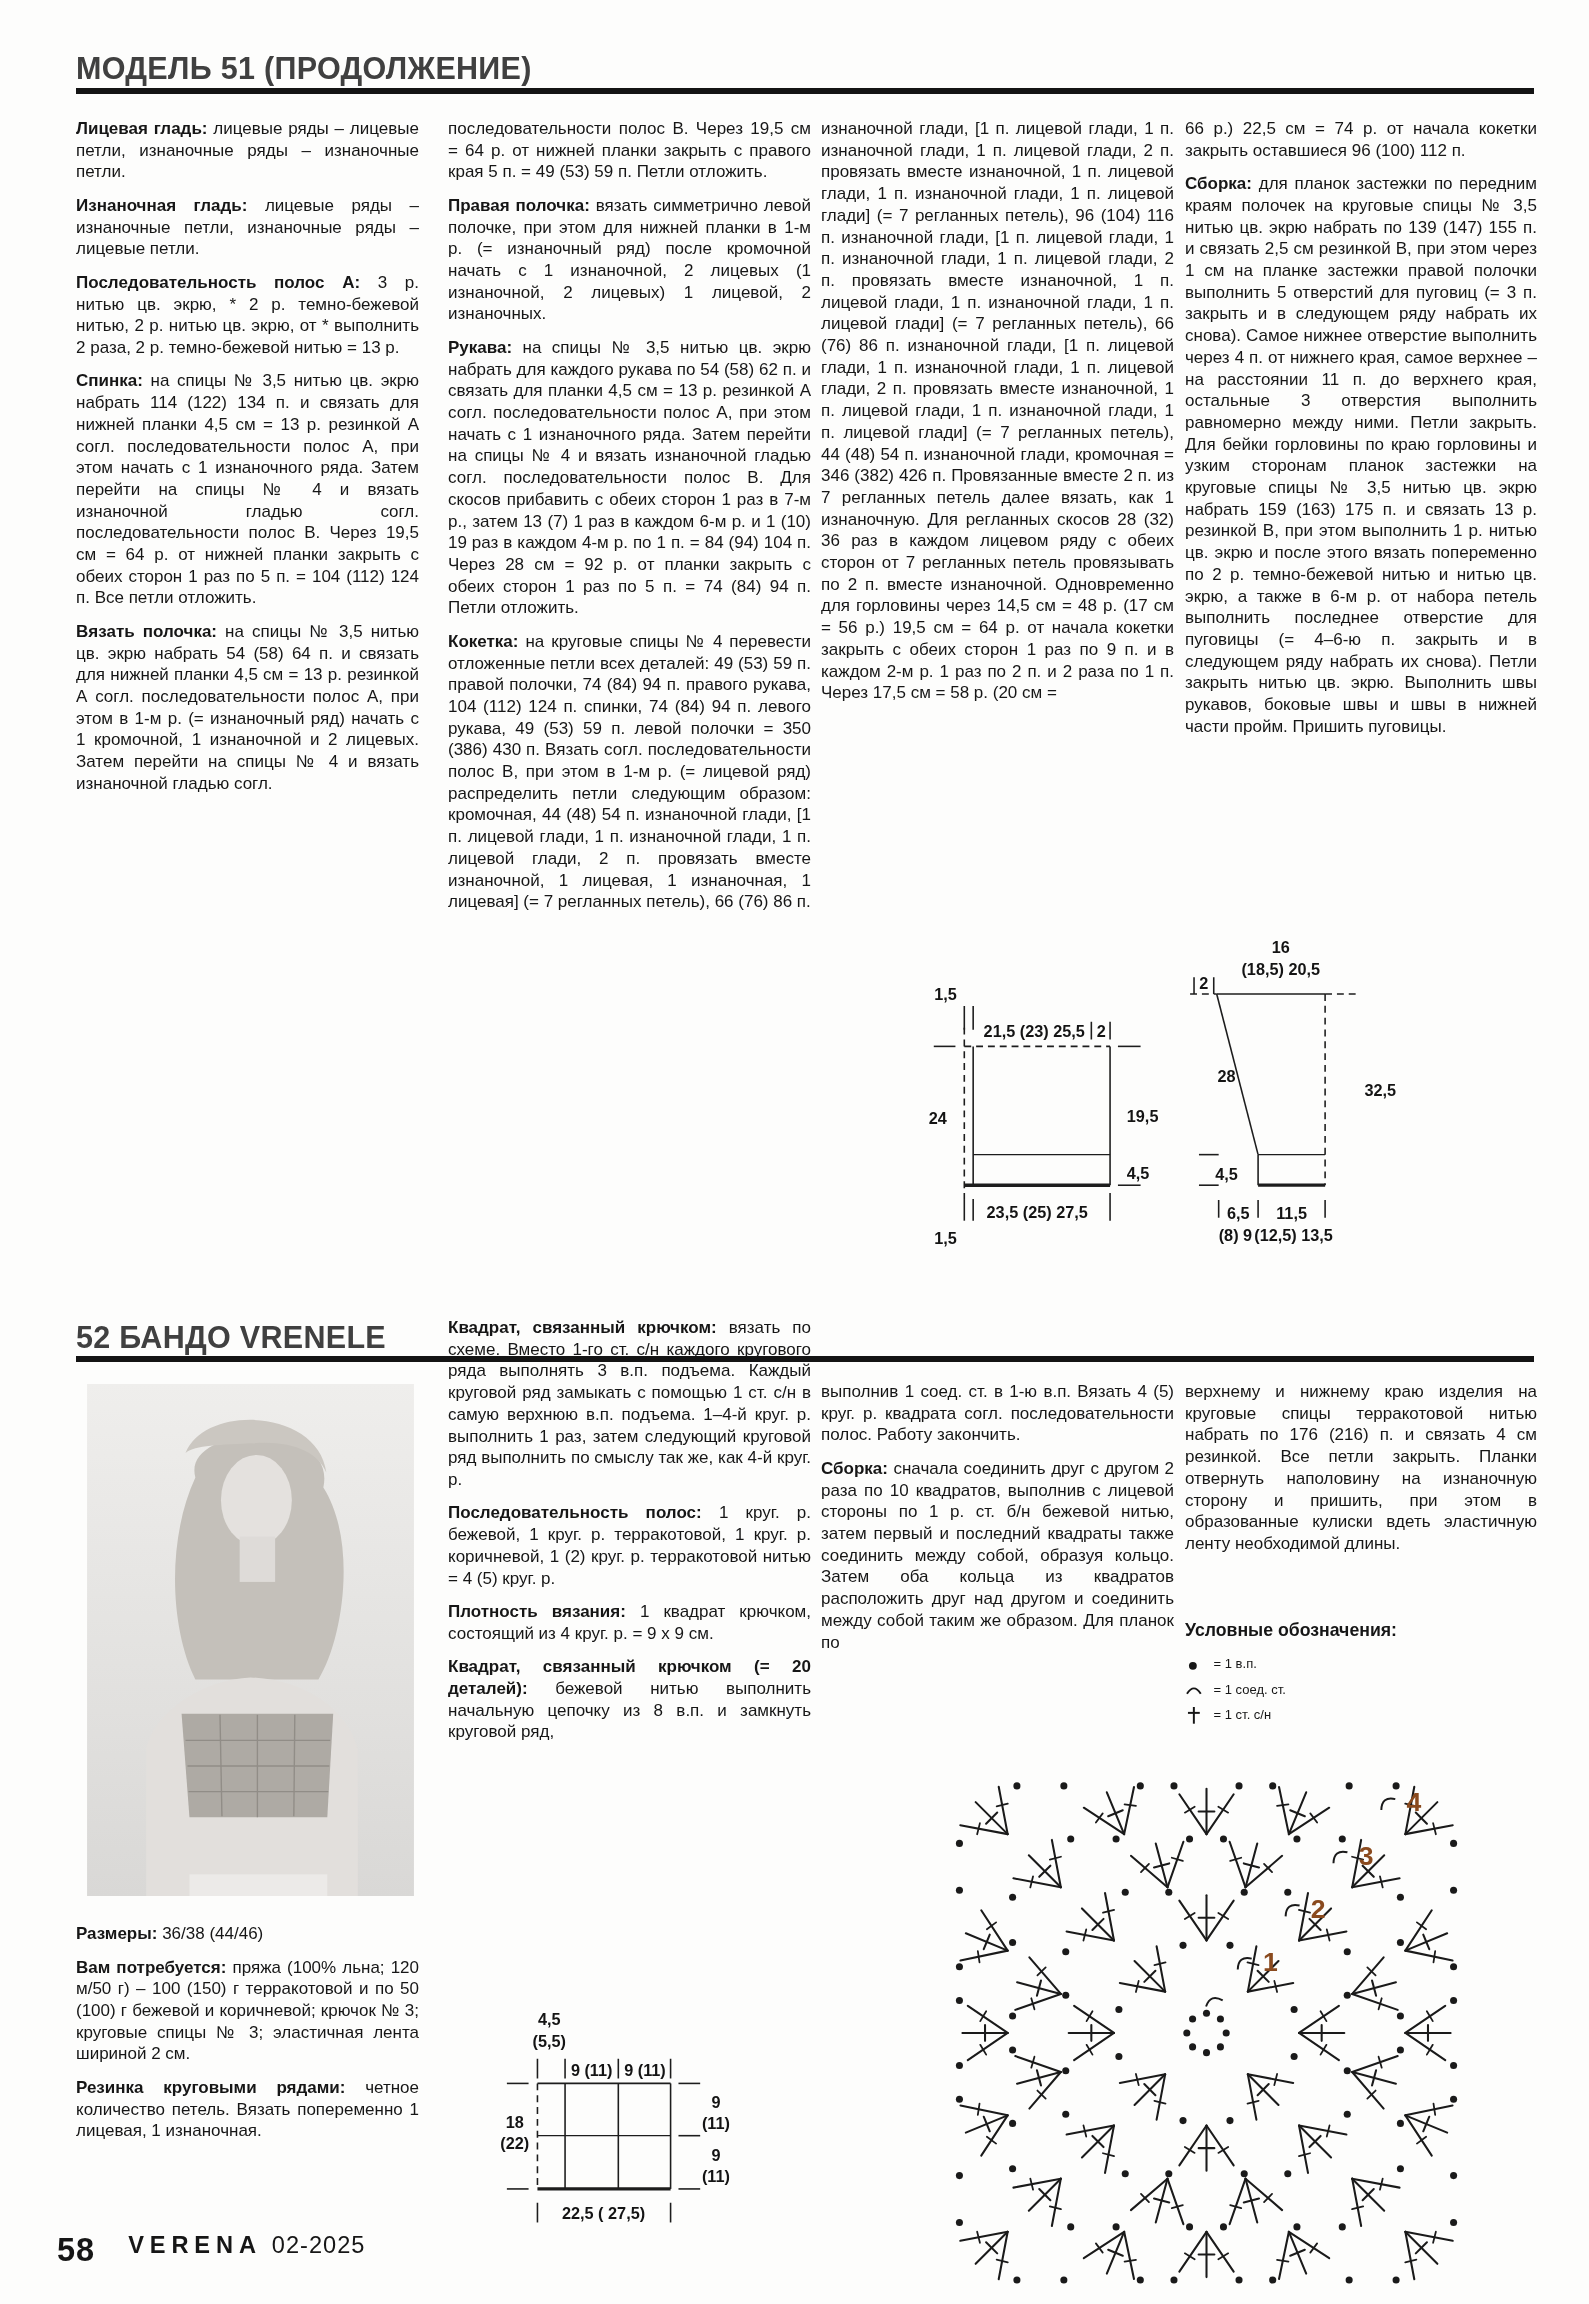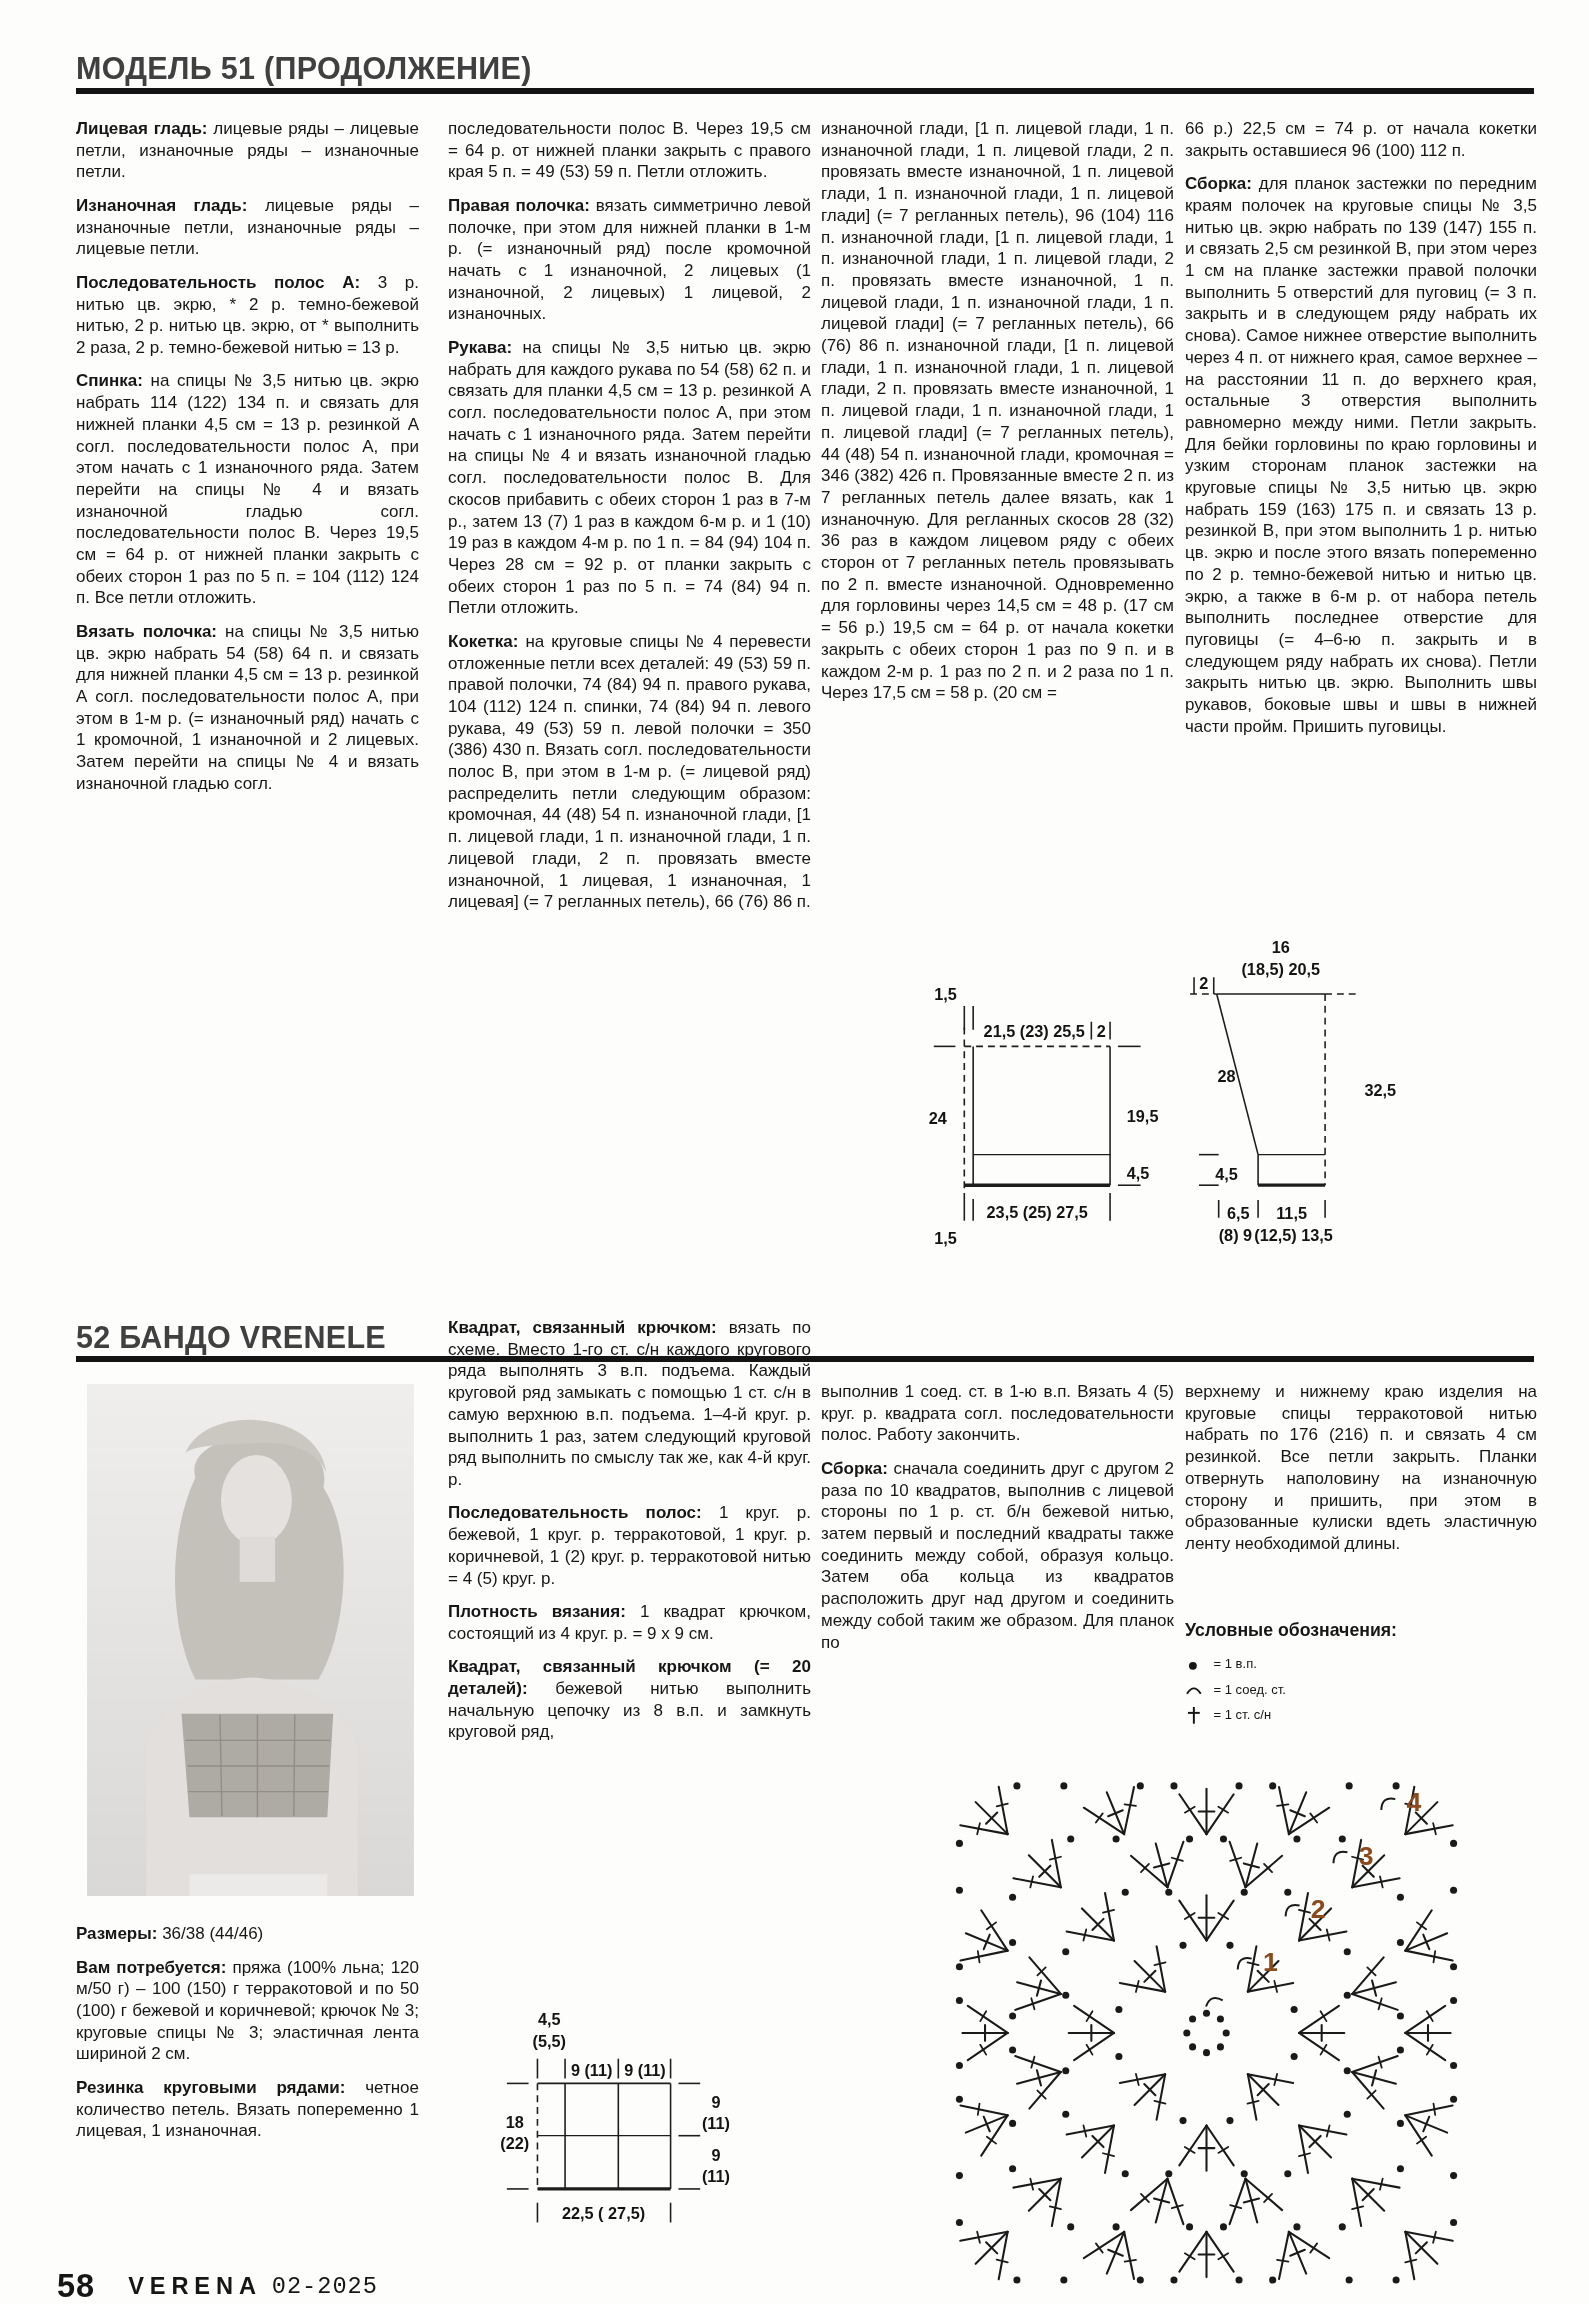--- a/index.html
+++ b/index.html
@@ -12,24 +12,24 @@
   .col b{font-weight:bold;}
   .legend{margin-top:65px;}
   .legend-title{font-weight:bold;font-size:17.7px;margin-bottom:9.9px;}
   .legend-row{display:flex;align-items:center;gap:8.9px;height:25.6px;font-size:13px;}
   .legend-ic{width:19.7px;height:19.7px;flex:0 0 19.7px;}
   .schem text{font-weight:bold;font-size:16.5px;fill:#141414;font-family:"Liberation Sans",sans-serif;}
   .schem line,.schem path{stroke:#1d1d1d;stroke-width:1.6;fill:none;}
   .schem .dash{stroke-dasharray:7 5;}
   .schem .thick{stroke-width:3.4;}
   .schem .thin{stroke-width:1.2;}
-  .footer{position:absolute;left:57px;top:2232px;display:flex;align-items:center;margin-top:36px;}
+  .footer{position:absolute;left:57px;top:2232px;display:flex;align-items:flex-start;}
   .footer .pn{font-weight:bold;font-size:32.5px;letter-spacing:1px;}
   .footer .mag{font-weight:bold;font-size:23.6px;letter-spacing:5.9px;margin-left:33px;}
-  .footer .iss{font-size:23.6px;margin-left:9.9px;letter-spacing:1px;font-family:Liberation Mono, monospace;}
+  .footer .iss{font-size:23.6px;margin-left:9.9px;letter-spacing:1px;}
   #chart-svg text.num{font-weight:bold;font-size:27px;fill:#8a4a1e;font-family:"Liberation Sans",sans-serif;}
   .photo-frame{position:absolute;left:87px;top:1384px;width:327px;height:512px;}
 </style>
 </head>
 <body>
 
 <div class="page">
 
   <div class="sec-title" style="left:76px;top:51px;">МОДЕЛЬ 51 (ПРОДОЛЖЕНИЕ)</div>
   <div class="rule" style="left:76px;top:88px;width:1458px;"></div>

